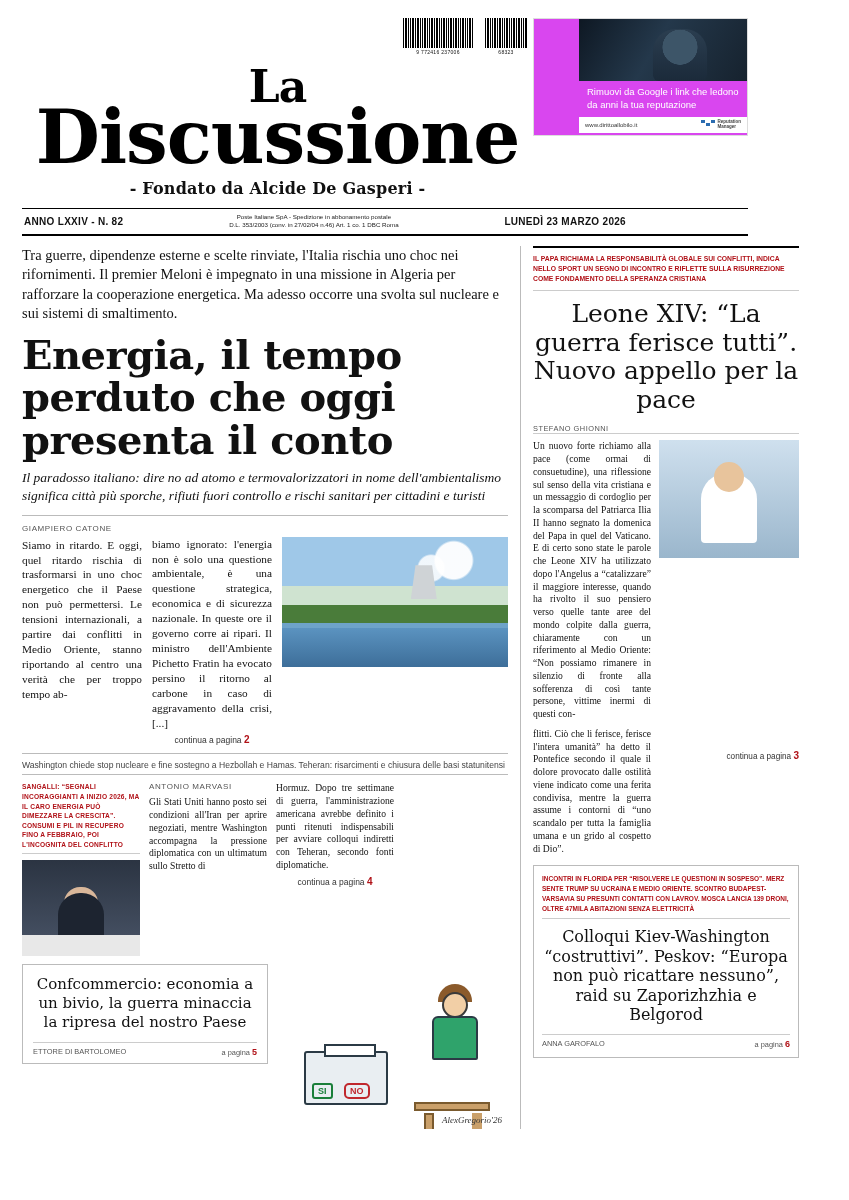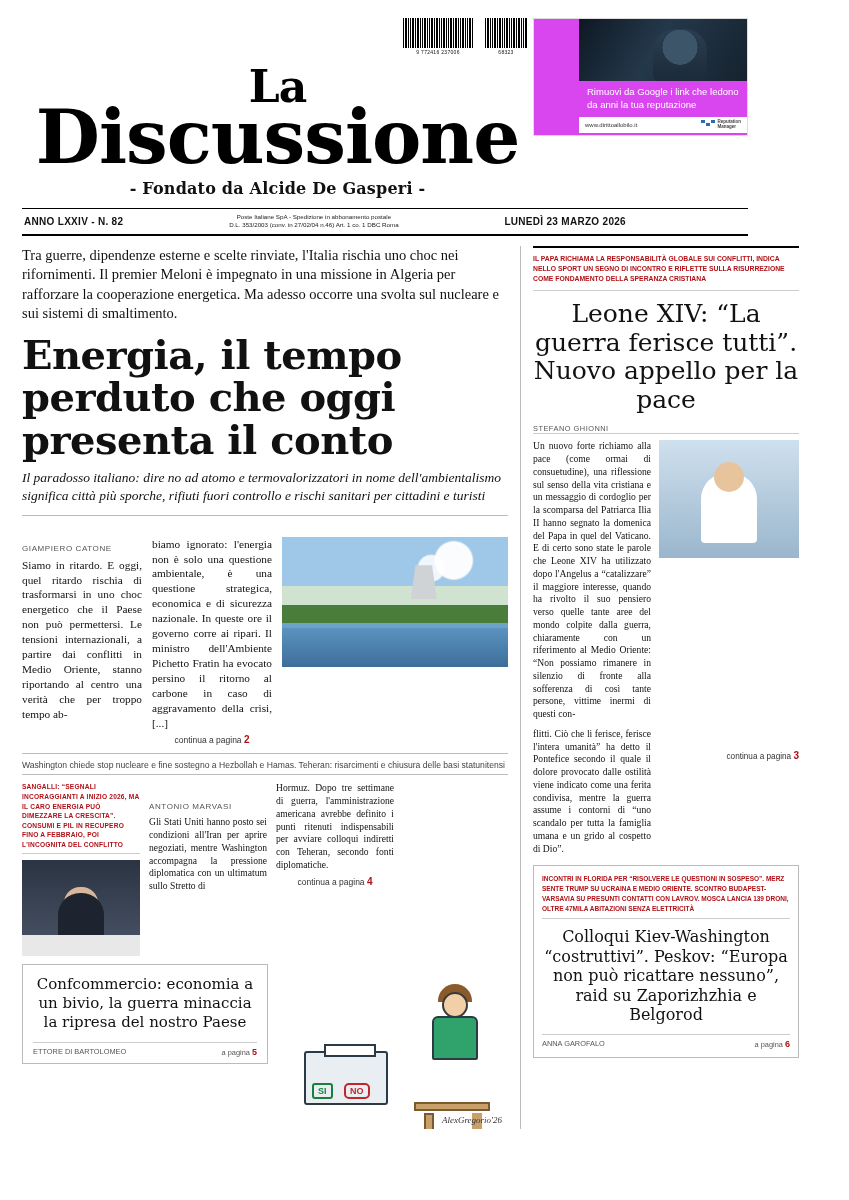--- a/index.html
+++ b/index.html
@@ -76,21 +76,21 @@
     font-family:"Liberation Serif", serif; font-size:14.5px; line-height:1.35; color:#111;
   }
   .headline {
     font-family:"DejaVu Serif", serif; font-weight:700; font-size:40px; line-height:1.06;
     margin:10px 0 8px 0; letter-spacing:-0.5px;
   }
   .subhead {
     font-family:"Liberation Serif", serif; font-style:italic; font-size:13.5px; line-height:1.35;
     border-bottom:1px solid #bbb; padding-bottom:9px; margin-bottom:8px;
   }
-  .byline { font-family:"Liberation Sans", sans-serif; font-size:8px; letter-spacing:0.6px; color:#555; margin-bottom:5px;margin-top:20px; }
+  .byline { font-family:"Liberation Sans", sans-serif; font-size:8px; letter-spacing:0.6px; color:#555; margin-bottom:5px; }
   .lead-wrap { display:flex; gap:10px; }
   .lead-col { width:120px; font-size:11.3px; line-height:1.32; text-align:justify; }
   .lead-col2 { width:120px; font-size:11.3px; line-height:1.32; text-align:justify; }
   .cont { font-family:"Liberation Sans", sans-serif; font-size:8.5px; color:#333; text-align:center; margin-top:4px; }
   .cont b { color:#b01117; font-size:10px; }
   .photo { flex:1; border:0; }
   .photo-energy {
     height:130px; width:100%;
     background:
       radial-gradient(circle at 76% 18%, rgba(255,255,255,.95) 0 9%, transparent 10%),

